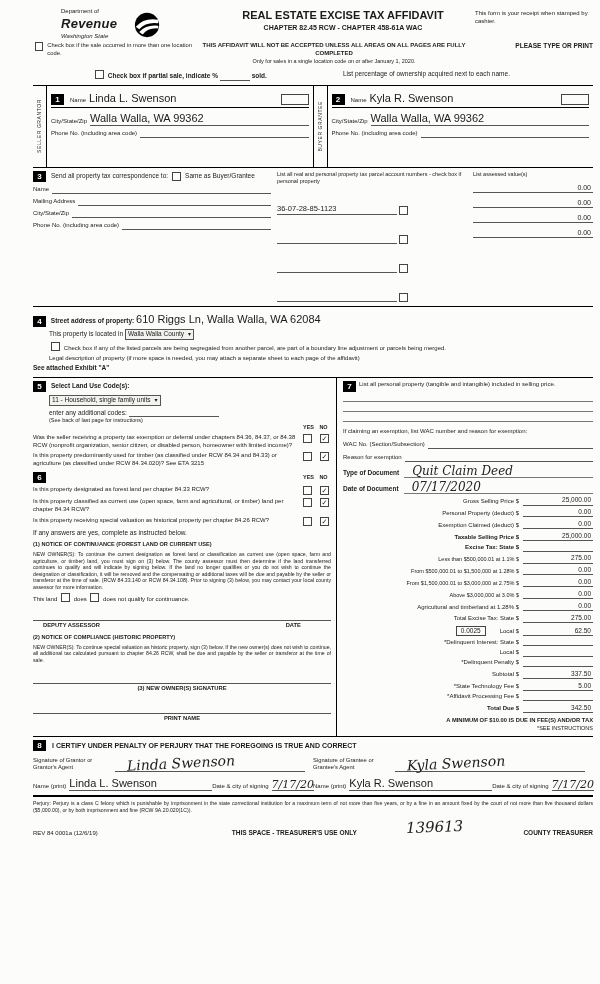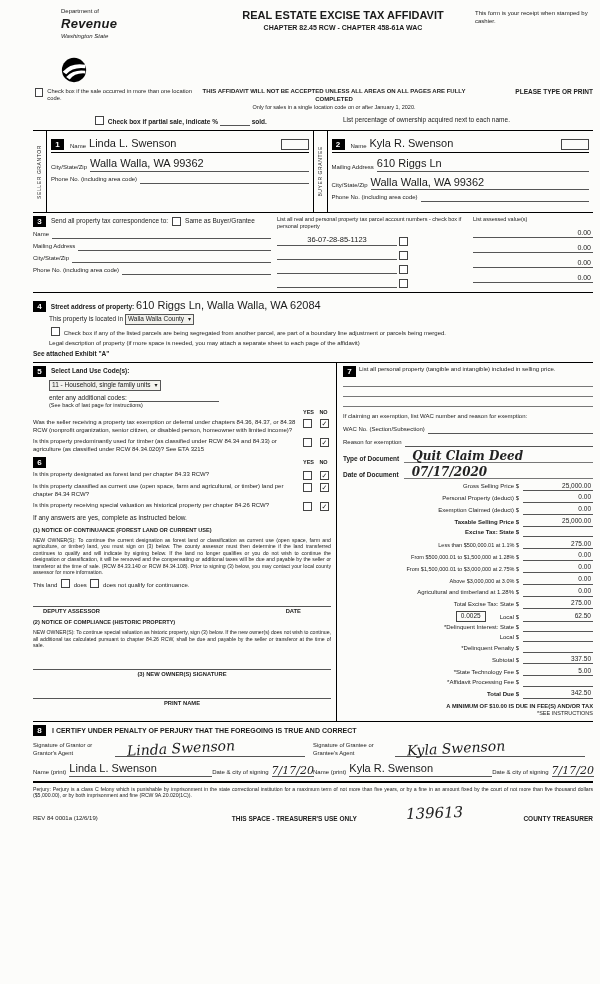--- a/index.html
+++ b/index.html
@@ -8,21 +8,21 @@
   .form{position:absolute;left:33px;top:8px;width:560px;font-size:6.5px;line-height:1.3;}
   .bold{font-weight:bold;}
   .num{display:inline-block;min-width:13px;height:11px;background:#000;color:#fff;font-size:8px;font-weight:bold;text-align:center;line-height:11px;vertical-align:middle;margin-right:3px;flex:0 0 auto;}
   .cb{display:inline-block;width:7px;height:7px;border:1px solid #444;font-size:7px;line-height:7px;text-align:center;vertical-align:-1px;background:#fff;margin:0 2px;}
   .fill{display:inline-block;border-bottom:1px solid #555;height:8px;vertical-align:bottom;}
   .grow{flex:1;}
   .uline{border-bottom:1px solid #555;}
   .hand{font-family:"DejaVu Serif",serif;font-style:italic;color:#222;}
   
   .hdr{display:flex;align-items:flex-start;}
-  .hdr-left{width:150px;display:flex;gap:17px;align-items:flex-start;padding-left:28px;flex-direction:column;}
+  .hdr-left{width:150px;display:flex;gap:17px;align-items:flex-end;padding-left:28px;}
   .dept-small{font-size:6px;}
   .dept-rev{font-size:13px;font-weight:bold;font-style:italic;letter-spacing:.3px;}
   .dept-state{font-size:6px;font-style:italic;}
   .hdr-center{flex:1;text-align:center;}
   .form-title{font-size:11px;font-weight:bold;}
   .form-chapter{font-size:7px;font-weight:bold;margin-top:1px;}
   .hdr-right{width:118px;font-size:6px;padding-top:2px;}
   .hdr2{display:flex;margin-top:2px;align-items:flex-start;}
   .multiloc{width:160px;display:flex;gap:2px;font-size:5.8px;}
   .warnblock{flex:1;text-align:center;}
@@ -41,21 +41,21 @@
   .flabel{font-size:6px;white-space:nowrap;}
   .pvalue{font-size:11px;}
   .pctbox{width:26px;height:9px;border:1px solid #444;margin-left:auto;flex:0 0 auto;}
   .nameline{border-bottom:1px solid #000;padding-bottom:2px;}
   
   .sec3{display:flex;border-bottom:1px solid #000;padding:3px 0 4px 0;}
   .s3a{width:238px;padding-right:6px;}
   .s3b{width:190px;padding-right:6px;}
   .s3c{flex:1;}
   .s3bhead,.s3chead{font-size:5.5px;line-height:1.25;}
-  .parcelrow{display:flex;align-items:flex-end;margin-top:5px;text-align:center;}
+  .parcelrow{display:flex;align-items:flex-end;margin-top:20px;}
   .parcelnum{font-size:7.5px;min-width:120px;}
   .valrow{text-align:right;font-size:7px;margin-top:5px;padding-right:2px;}
   
   .sec4{border-bottom:1px solid #000;padding:3px 0 4px 0;}
   .sec4 .line{margin-top:2px;}
   .select{display:inline-block;border:1px solid #555;background:#f2f2ee;padding:0 2px;font-size:6.5px;}
   .ddarrow{display:inline-block;margin-left:4px;font-size:6px;}
   
   .maincols{display:flex;border-bottom:1px solid #000;}
   .colL{width:298px;border-right:1px solid #000;padding:3px 5px 4px 0;}
@@ -75,21 +75,21 @@
   .depline{border-bottom:1px solid #555;height:10px;margin-top:6px;}
   .deplabels{display:flex;justify-content:space-between;font-size:5.8px;font-weight:bold;padding:1px 30px 0 10px;}
   .sigline6{border-bottom:1px solid #555;height:12px;margin-top:8px;}
   .siglab6{text-align:center;font-size:5.8px;font-weight:bold;margin-top:1px;}
   
   .s7top{display:flex;align-items:flex-start;}
   .blankline{border-bottom:1px solid #777;height:9px;}
   .wacrow{display:flex;align-items:flex-end;gap:3px;margin-top:4px;}
   .docrow{display:flex;align-items:flex-end;gap:5px;margin-top:3px;}
   .doclabel{font-weight:bold;font-size:6.5px;white-space:nowrap;}
-  .docval{font-size:12px;line-height:1;border-bottom:1px solid #777;flex:1;padding-left:8px;font-weight:bold;}
+  .docval{font-size:12px;line-height:1;border-bottom:1px solid #777;flex:1;padding-left:8px;}
   .taxrow{display:flex;justify-content:flex-end;align-items:flex-end;margin-top:2.5px;}
   .taxlabel{text-align:right;font-size:6px;}
   .taxrow.tier .taxlabel{font-size:5.5px;}
   .taxval{width:68px;border-bottom:1px solid #555;text-align:right;padding-right:2px;font-size:6.5px;margin-left:4px;flex:0 0 auto;}
   .ratebox{border:1px solid #444;padding:0 4px;font-size:6.5px;margin-right:14px;}
   .minnote{font-weight:bold;font-size:5.8px;text-align:right;margin-top:4px;}
   .seeinst{font-size:5.5px;text-align:right;}
   
   .sec8{border-bottom:2px solid #000;padding:3px 0 4px 0;}
   .certline{display:flex;align-items:center;gap:3px;font-size:7px;}
@@ -184,24 +184,20 @@
       </div>
       <div class="party">
         <div class="vstrip">
             <span>BUYER GRANTEE</span>
           </div>
         <div class="prow nameline">
           <span class="num">2</span>
           <span class="flabel">Name</span>
           <span class="pvalue">Kyla R. Swenson</span>
           <span class="pctbox"></span>
-        </div>
-        <div class="prow">
-          <span class="flabel">Mailing Address</span>
-          <span class="pvalue uline grow">610 Riggs Ln</span>
         </div>
         <div class="prow">
           <span class="flabel">City/State/Zip</span>
           <span class="pvalue uline grow">Walla Walla, WA 99362</span>
         </div>
         <div class="prow">
           <span class="flabel">Phone No. (including area code)</span>
           <span class="fill grow"></span>
         </div>
       </div>

